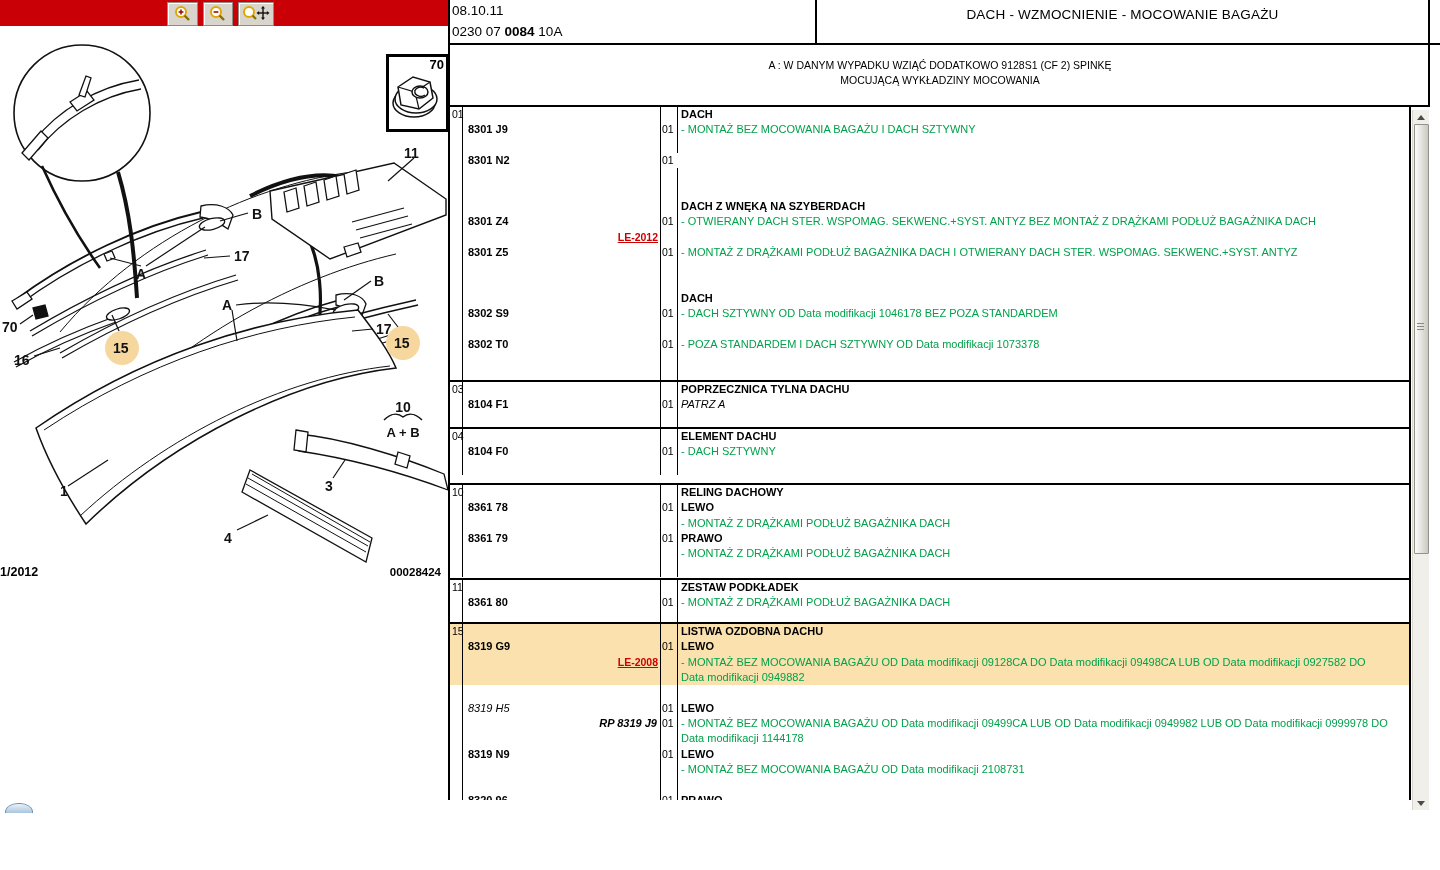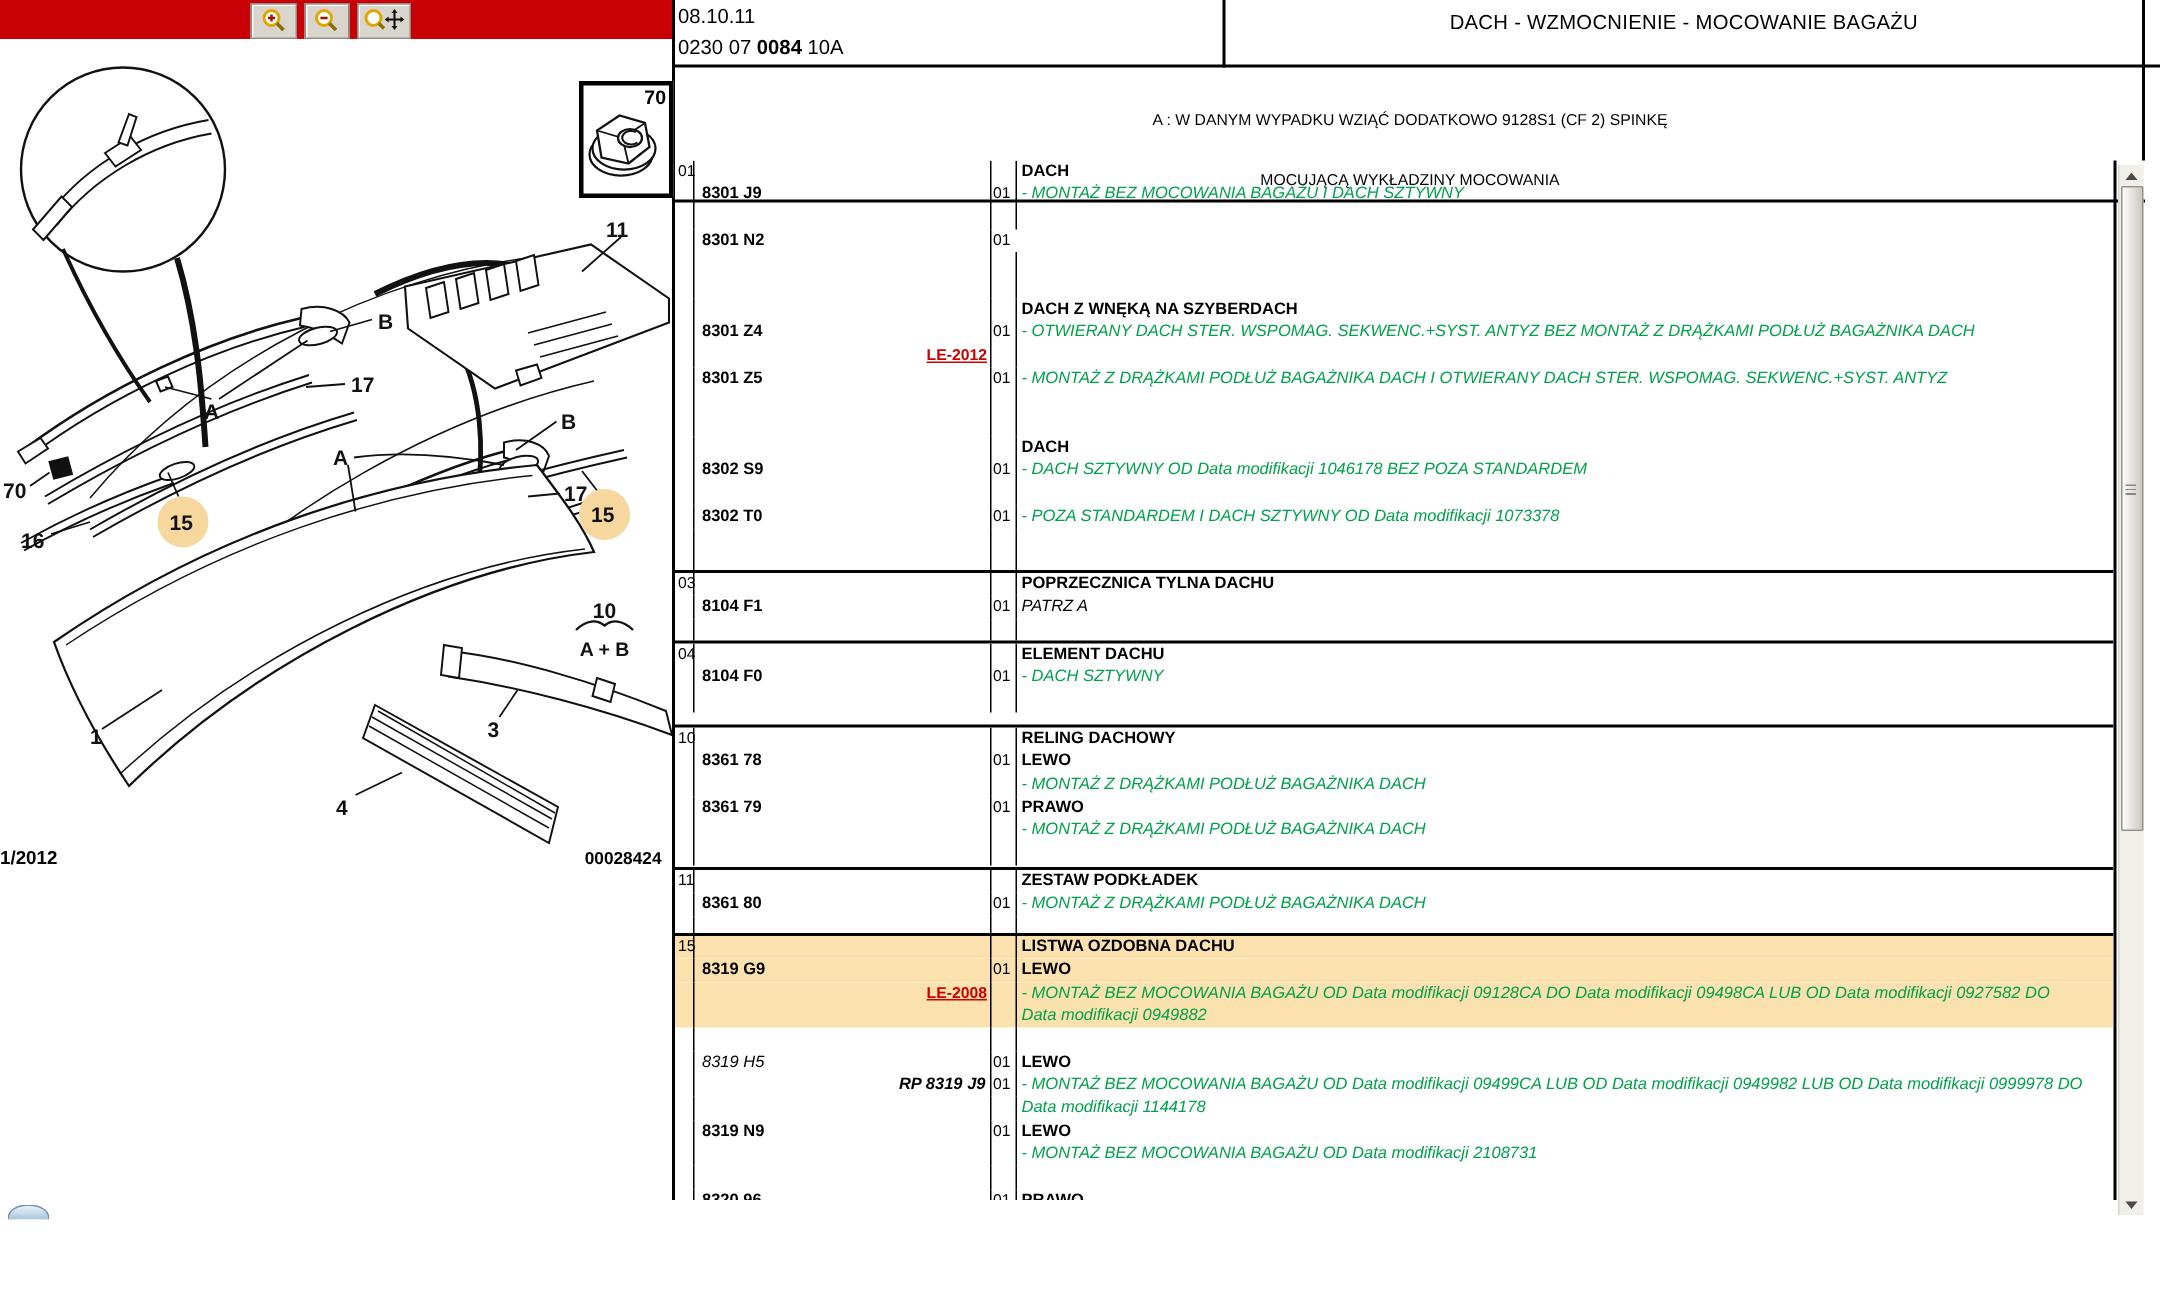--- a/index.html
+++ b/index.html
@@ -24,41 +24,41 @@
   .vsep{position:absolute;left:448px;top:0;width:2px;height:800px;background:#000;}
   .hdr{position:absolute;left:450px;top:0;width:1064px;height:45px;border-bottom:2px solid #000;box-sizing:border-box;}
   .hdr-date{position:absolute;left:2px;top:3px;font-size:13.5px;}
   .hdr-ref{position:absolute;left:2px;top:24px;font-size:13.5px;}
   .hdr-ref .b{font-weight:bold;}
   .hdr-divider{position:absolute;left:815px;top:0;width:2px;height:45px;background:#000;}
   .hdr-right-border{position:absolute;left:1428px;top:0;width:2px;height:107px;background:#000;}
   .doc-title{position:absolute;left:817px;top:7px;width:611px;text-align:center;
              font-weight:normal;font-size:13.5px;letter-spacing:.2px;}
   .note{position:absolute;left:450px;top:45px;width:980px;height:62px;border-bottom:2px solid #000;
-        box-sizing:border-box;display:flex;flex-direction:column;justify-content:space-between;
-        align-items:center;padding-bottom:5px;font-size:10.5px;line-height:15px;margin-top:28px;}
+        box-sizing:border-box;display:flex;flex-direction:column;justify-content:center;
+        align-items:center;padding-bottom:5px;font-size:10.5px;line-height:15px;}
 
   
   .table{position:absolute;left:450px;top:107px;width:961px;height:693px;box-sizing:border-box;
          border-right:2px solid #000;overflow:hidden;font-size:11px;}
   .section{border-bottom:2px solid #000;box-sizing:border-box;overflow:hidden;}
   .section:last-child{border-bottom:none;}
   .trow{display:grid;grid-template-columns:12px 198px 17px 1fr;height:15.35px;line-height:15.3px;}
   .trow.hl{background:#FAE1AE;}
   .c-num{padding-left:2px;font-size:10.5px;}
   .c-part{border-left:1px solid #000;padding-left:5px;display:flex;overflow:hidden;}
   .part{font-weight:bold;white-space:nowrap;text-align:center;}
   .part.italic{font-weight:normal;font-style:italic;}
   .part.bold-italic-right{font-style:italic;margin-left:auto;padding-right:3px;}
   .le-link{margin-left:auto;color:#CC0000;font-weight:bold;text-decoration:underline;
            font-size:10.5px;padding-right:2px;cursor:pointer;white-space:nowrap;}
   .c-qty{border-left:1px solid #000;padding-left:1px;font-size:10.5px;}
   .c-desc{border-left:1px solid #000;padding-left:3px;white-space:nowrap;overflow:hidden;}
   .t-title{font-weight:bold;}
-  .green{color:#00A14B;font-style:italic;}
+  .green{color:#00A14B;}
   .bold{font-weight:bold;}
   .plain-italic{font-style:italic;}
 
   
   .scrollbar{position:absolute;left:1412px;top:110px;width:17px;height:700px;background:#F1EFE9;
              border-left:1px solid #d9d6cf;box-sizing:border-box;}
   .sb-up,.sb-down{position:absolute;left:0;width:100%;height:14px;display:flex;align-items:center;
              justify-content:center;cursor:pointer;}
   .sb-up{top:0;} .sb-down{bottom:0;}
   .tri-up{width:0;height:0;border-left:4px solid transparent;border-right:4px solid transparent;

